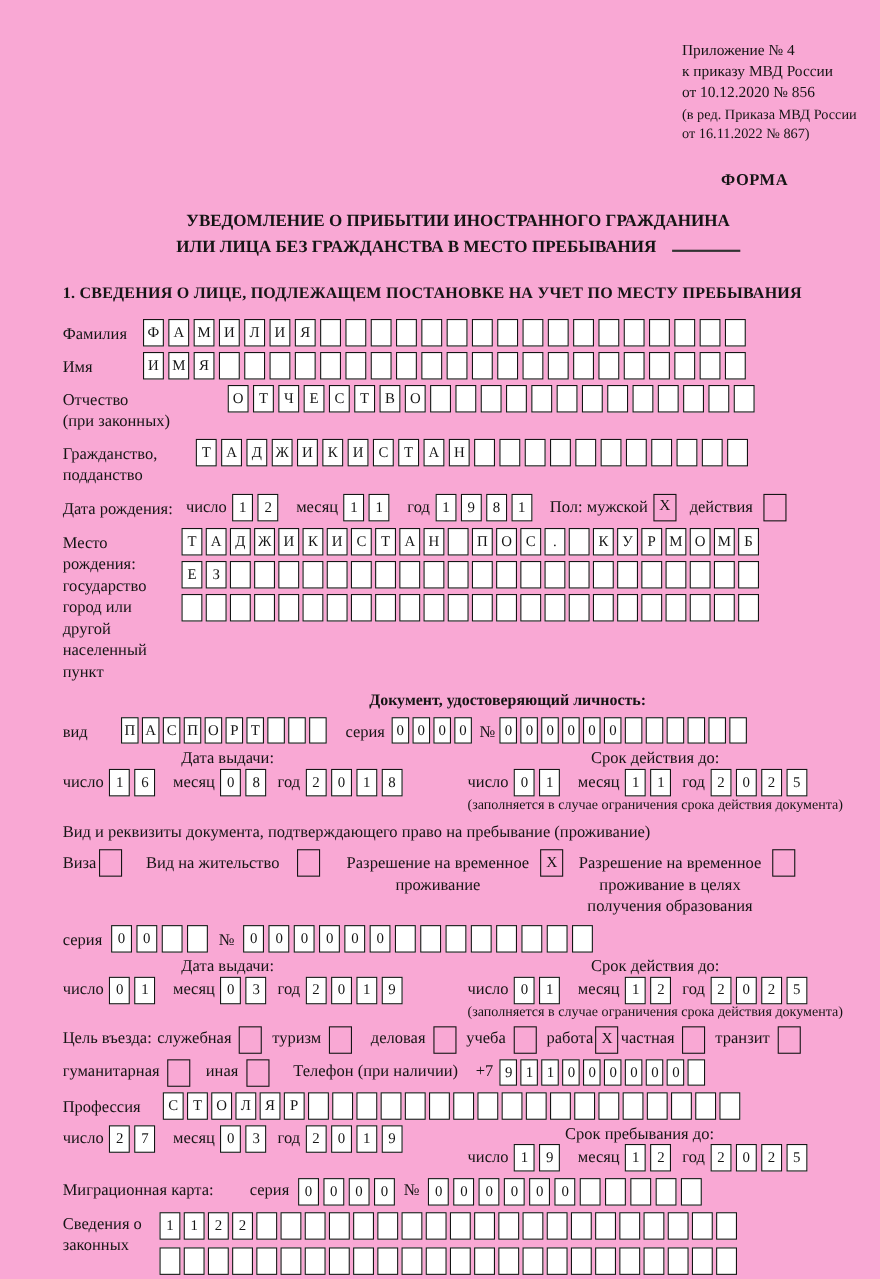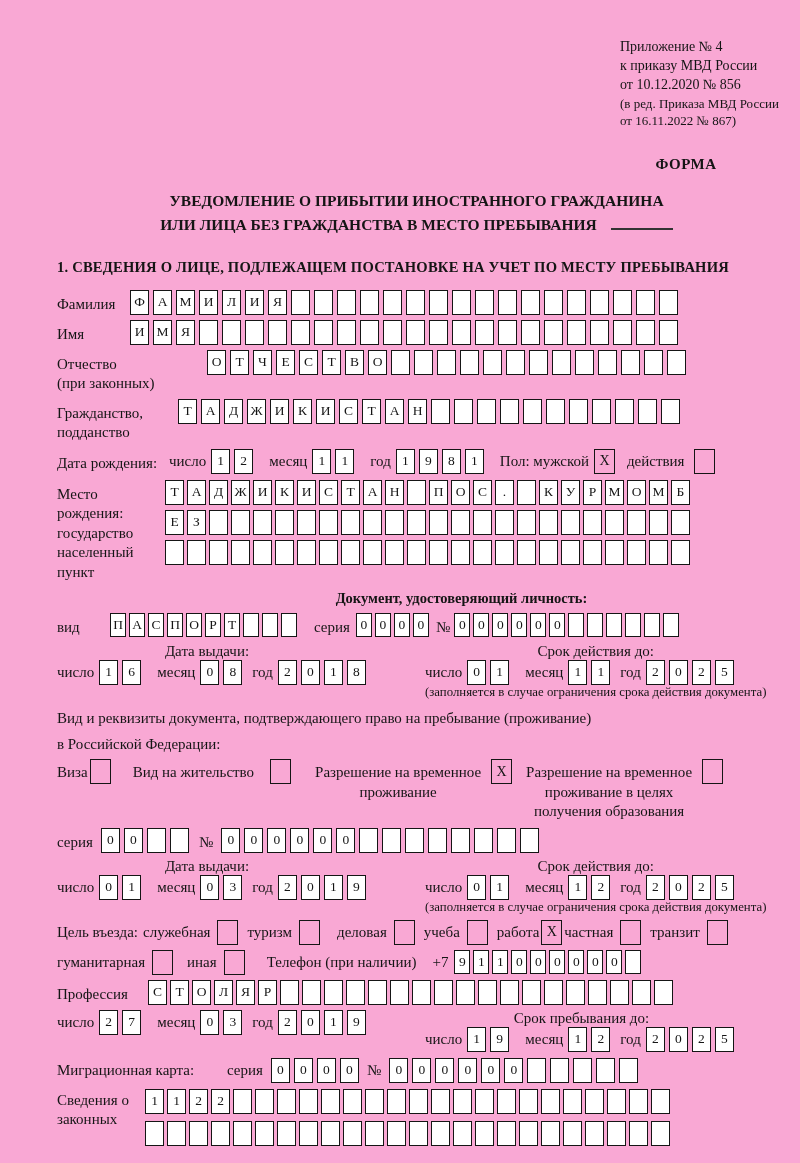--- a/index.html
+++ b/index.html
@@ -203,20 +203,21 @@
       <span class="cb" style="margin-left:0">X</span>
       <span class="t">действия</span>
       <span class="cb" style="margin-left:4px"></span>
     </div>
   </div>
 
   <div class="row mt6">
     <div class="lbl" style="width:108px">
       <div>Место рождения:</div>
       <div>государство</div>
+      <div>город или другой</div>
       <div>населенный пункт</div>
     </div>
     <div>
       <div class="cells tight" style="margin-bottom:5px">
           <span class="cell">Т</span>
           <span class="cell">А</span>
           <span class="cell">Д</span>
           <span class="cell">Ж</span>
           <span class="cell">И</span>
           <span class="cell">К</span>
@@ -376,21 +377,20 @@
             <span class="cell">2</span>
             <span class="cell">5</span>
           </span>
       </div>
       <div class="note">(заполняется в случае ограничения срока действия документа)</div>
     </div>
   </div>
 
   <div class="intro">
     <div>Вид и реквизиты документа, подтверждающего право на пребывание (проживание)</div>
-    <div>в Российской Федерации:</div>
   </div>
   <div class="row" style="margin-top:2px">
     <div class="opt">
       <span class="optlbl">Виза</span>
       <span class="cb" style="margin-left:2px"></span>
     </div>
     <div class="opt" style="margin-left:22px">
       <span class="optlbl">Вид на жительство</span>
       <span class="cb" style="margin-left:16px"></span>
     </div>

